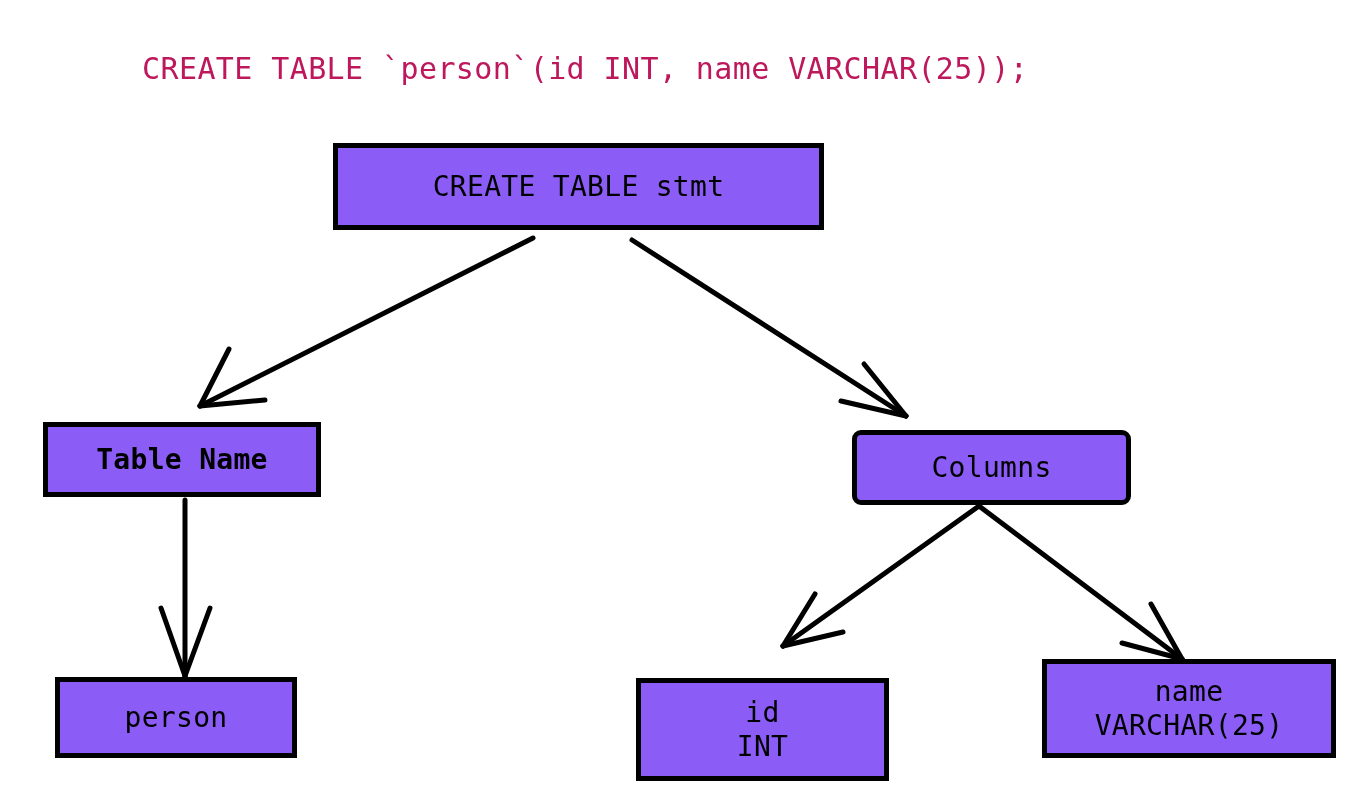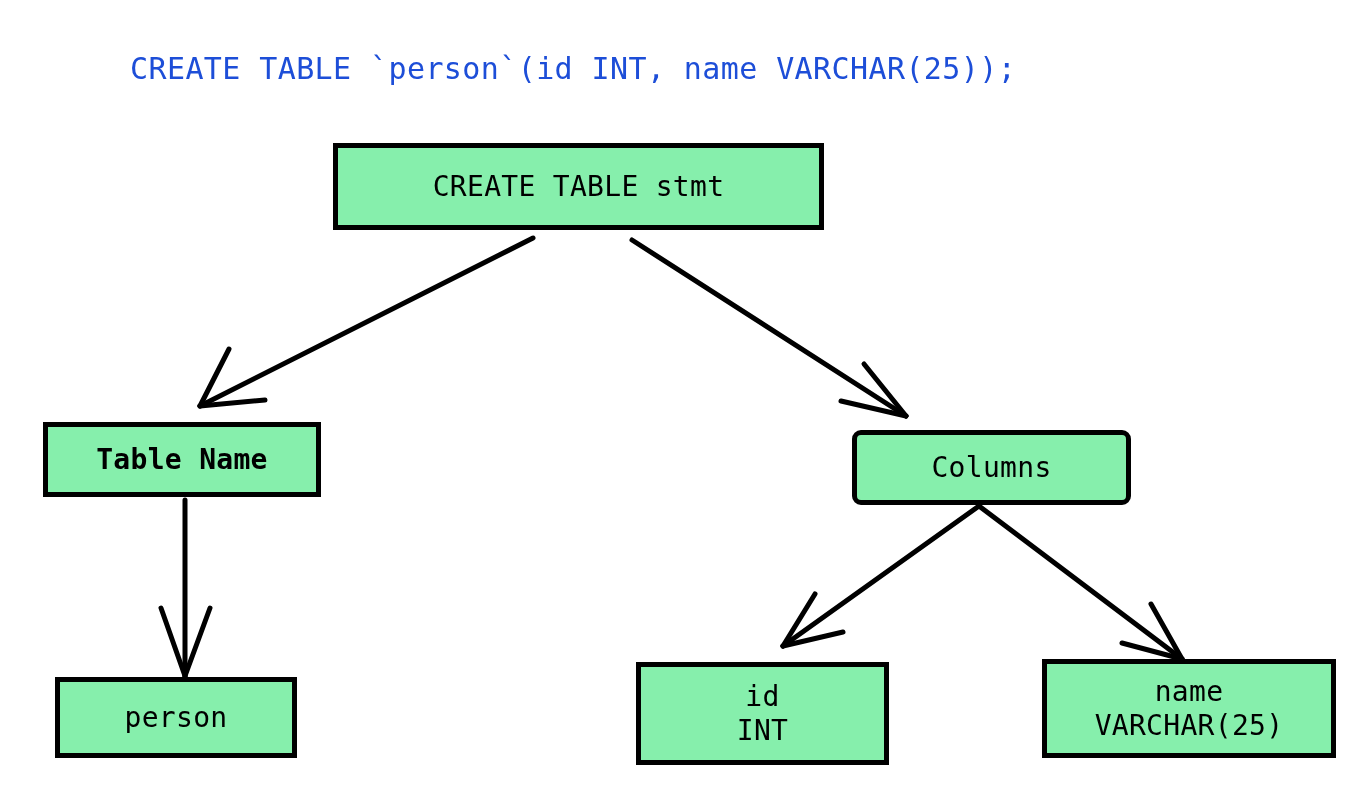--- a/index.html
+++ b/index.html
@@ -18,53 +18,53 @@
   #canvas {
     position: relative;
     width: 1362px;
     height: 804px;
     background: #ffffff;
   }
 
   
   .statement {
     position: absolute;
-    left: 130px;
+    left: 142px;
     top: 50px;
     font-size: 30px;
     line-height: 38px;
     letter-spacing: 0.4px;
     white-space: pre;
-    color: #1d4ed8;
+    color: #be185d;
   }
 
   
   .node {
     position: absolute;
     box-sizing: border-box;
-    background: #86efac;
+    background: #8b5cf6;
     border: 5px solid #000000;
     display: flex;
     flex-direction: column;
     align-items: center;
     justify-content: center;
     text-align: center;
   }
   .node .line {
     font-size: 28px;
     line-height: 34px;
     white-space: pre;
     letter-spacing: 0.3px;
   }
 
   #node-root      { left: 333px; top: 143px;  width: 491px; height: 87px; }
   #node-tablename { left: 43px;  top: 422px;  width: 278px; height: 75px; font-weight: bold; }
   #node-person    { left: 55px;  top: 677px;  width: 242px; height: 81px; }
   #node-columns   { left: 852px; top: 430px;  width: 279px; height: 75px; border-radius: 9px; }
-  #node-col-id    { left: 636px; top: 662px;  width: 253px; height: 103px; }
+  #node-col-id    { left: 636px; top: 678px;  width: 253px; height: 103px; }
   #node-col-name  { left: 1030px;top: 659px;  width: 294px; height: 99px; margin-left: 12px; }
 
   
   #edges {
     position: absolute;
     left: 0;
     top: 0;
     width: 1362px;
     height: 804px;
     pointer-events: none;

